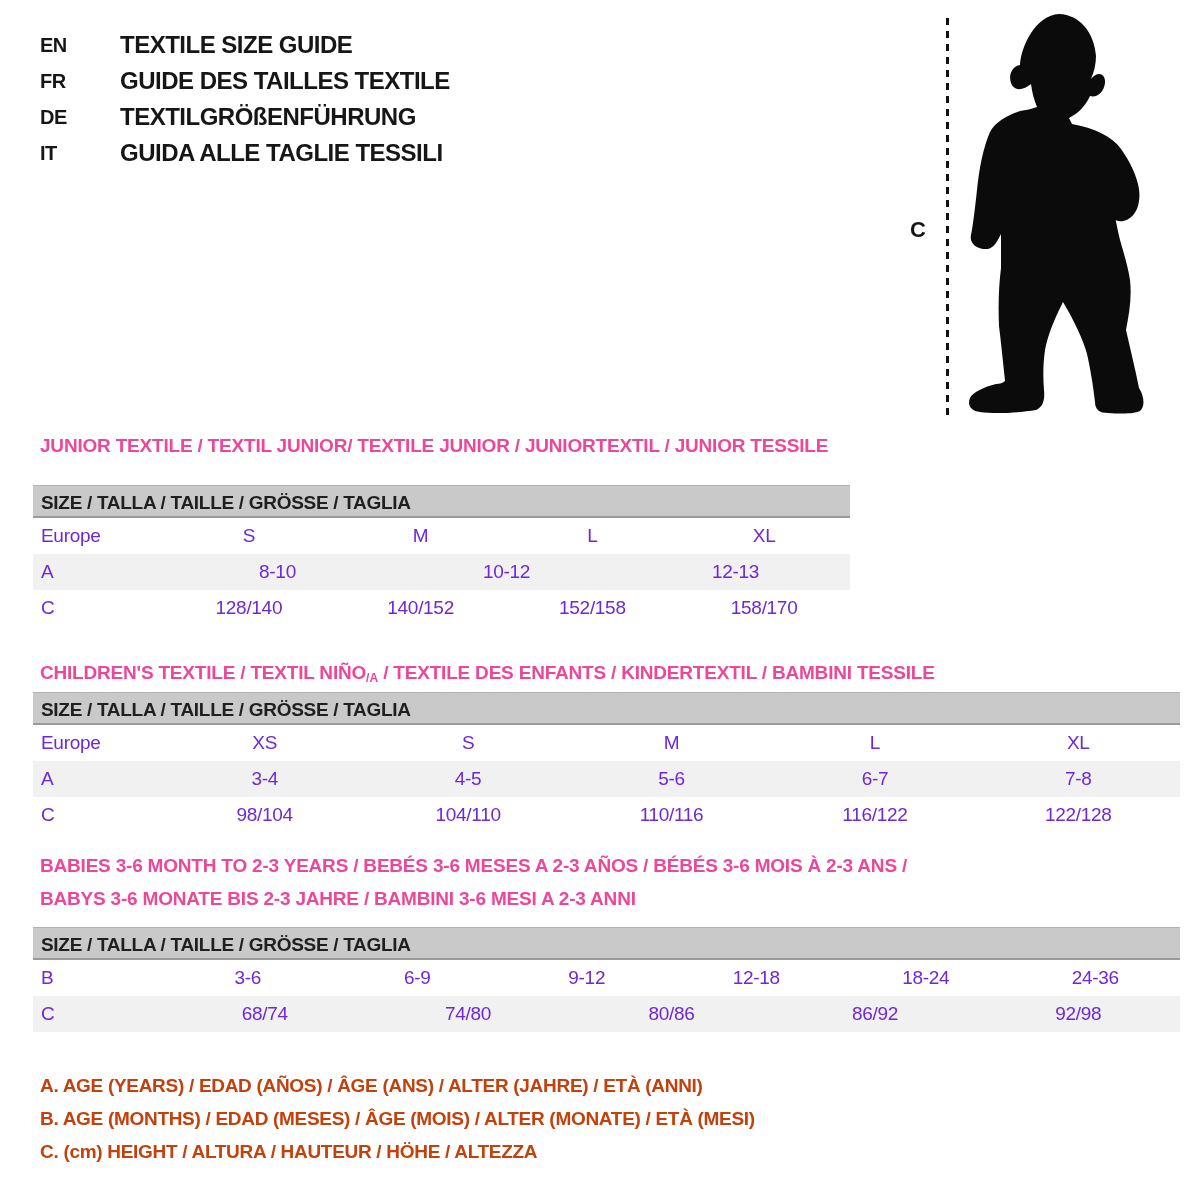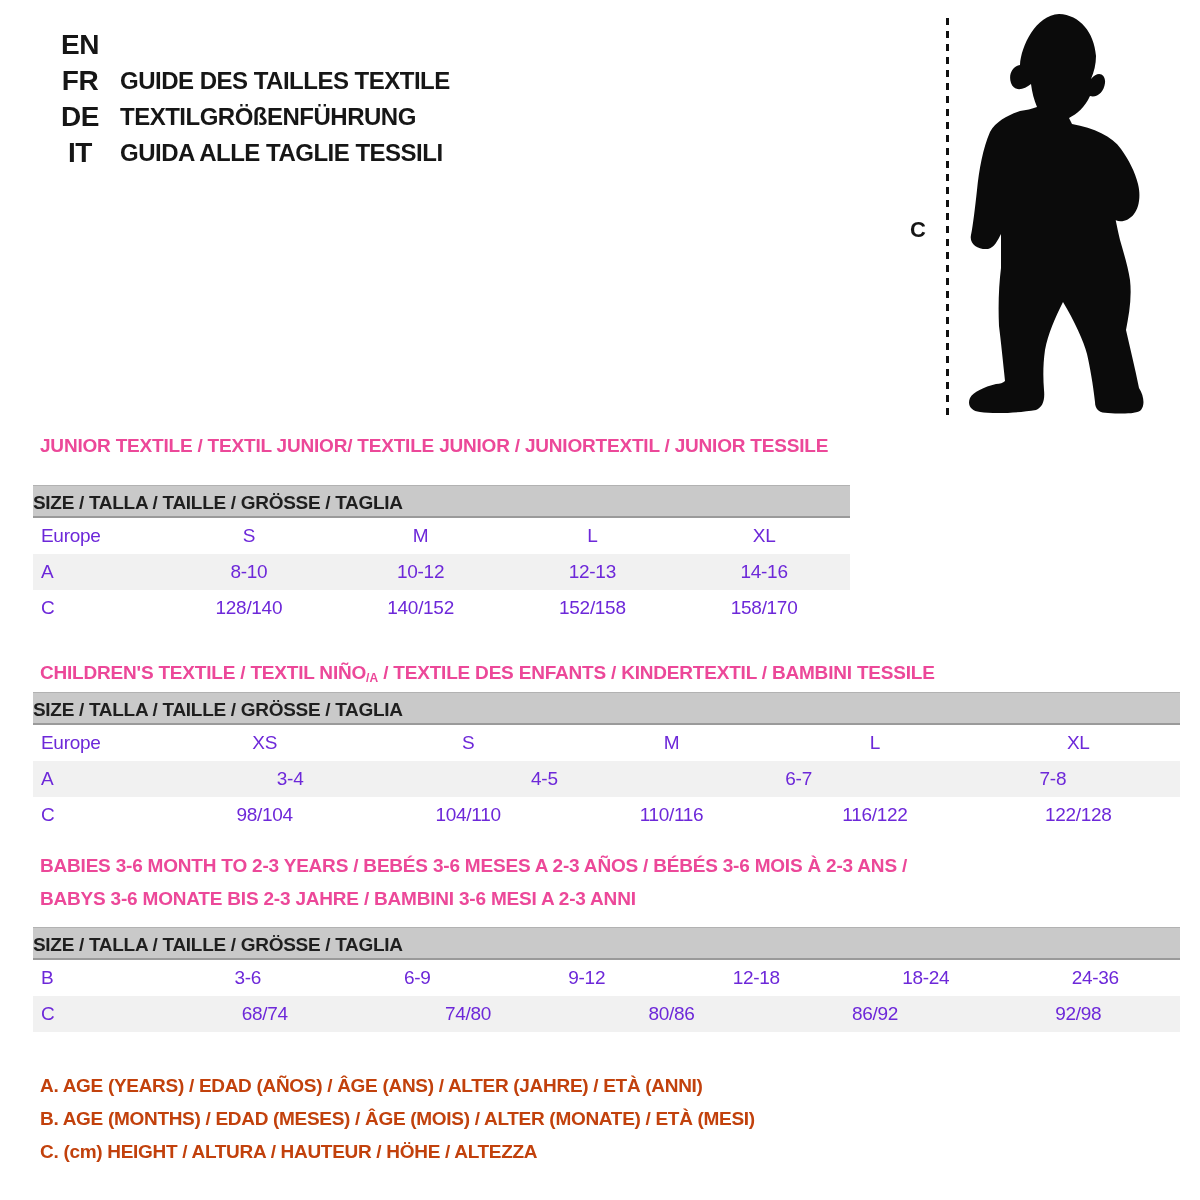--- a/index.html
+++ b/index.html
@@ -6,21 +6,21 @@
   body{
     width:1200px;height:1200px;background:#ffffff;position:relative;
     font-family:"Liberation Sans", sans-serif;color:#161616;overflow:hidden;
     letter-spacing:-0.3px;
   }
   .abs{position:absolute;}
 
   
   .lang-list{left:40px;top:27px;}
   .lang-row{display:flex;height:36px;line-height:36px;}
-  .lang-code{width:80px;font-size:28px;font-weight:bold;letter-spacing:-0.5px;text-align:center;}
+  .lang-code{width:80px;font-size:20px;font-weight:bold;letter-spacing:-0.5px;}
   .lang-title{font-size:24px;font-weight:bold;letter-spacing:-0.5px;white-space:nowrap;}
 
   
   .measure-line{
     left:946px;top:18px;width:3px;height:398px;
     background:repeating-linear-gradient(to bottom,#101010 0 7px,transparent 7px 13px);
   }
   .figure-label{left:910px;top:217px;font-size:22px;font-weight:bold;}
   .toddler-svg{left:956px;top:12px;}
 
@@ -32,38 +32,39 @@
   .title-babies{left:40px;top:849px;line-height:33px;}
 
   
   .size-table{box-sizing:border-box;}
   .tbl-junior{left:33px;top:485px;width:817px;}
   .tbl-children{left:33px;top:692px;width:1147px;}
   .tbl-babies{left:33px;top:927px;width:1147px;}
   .table-header{
     height:33px;line-height:33px;background:#c9c9c9;
     border-top:1px solid #b2b2b2;border-bottom:2px solid #9a9a9a;
-    font-size:19px;font-weight:bold;color:#1f1f1f;
+    font-size:19px;font-weight:bold;color:#1f1f1f;padding-left:8px;
     box-sizing:border-box;white-space:nowrap;
   }
   .trow{display:flex;height:36px;line-height:36px;font-size:19px;color:#6d28d9;}
   .trow.shaded{background:#f1f1f1;}
   .tlabel{width:130px;padding-left:8px;box-sizing:border-box;}
   .tcell{flex:1;text-align:center;}
 
   
   .legend{left:40px;top:1069px;}
   .legend-line{height:33px;line-height:33px;font-size:19px;font-weight:bold;white-space:nowrap;color:#c2410c;}
 </style>
 </head>
 <body>
 
 <div class="abs lang-list">
   <div class="lang-row">
     <span class="lang-code">EN</span>
+    <span class="lang-title">TEXTILE SIZE GUIDE</span>
   </div>
   <div class="lang-row">
     <span class="lang-code">FR</span>
     <span class="lang-title">GUIDE DES TAILLES TEXTILE</span>
   </div>
   <div class="lang-row">
     <span class="lang-code">DE</span>
     <span class="lang-title">TEXTILGRÖßENFÜHRUNG</span>
   </div>
   <div class="lang-row">
@@ -127,21 +128,20 @@
         <div class="tcell">S</div>
         <div class="tcell">M</div>
         <div class="tcell">L</div>
         <div class="tcell">XL</div>
       </div>
       <div class="trow shaded">
         <div class="tlabel">A</div>
         <div class="tcell">8-10</div>
         <div class="tcell">10-12</div>
         <div class="tcell">12-13</div>
-        <div class="tcell">14-16</div>
       </div>
       <div class="trow">
         <div class="tlabel">C</div>
         <div class="tcell">128/140</div>
         <div class="tcell">140/152</div>
         <div class="tcell">152/158</div>
         <div class="tcell">158/170</div>
       </div>
     </div>
 </div>
@@ -157,20 +157,21 @@
         <div class="tcell">XS</div>
         <div class="tcell">S</div>
         <div class="tcell">M</div>
         <div class="tcell">L</div>
         <div class="tcell">XL</div>
       </div>
       <div class="trow shaded">
         <div class="tlabel">A</div>
         <div class="tcell">3-4</div>
         <div class="tcell">4-5</div>
+        <div class="tcell">5-6</div>
         <div class="tcell">6-7</div>
         <div class="tcell">7-8</div>
       </div>
       <div class="trow">
         <div class="tlabel">C</div>
         <div class="tcell">98/104</div>
         <div class="tcell">104/110</div>
         <div class="tcell">110/116</div>
         <div class="tcell">116/122</div>
         <div class="tcell">122/128</div>

